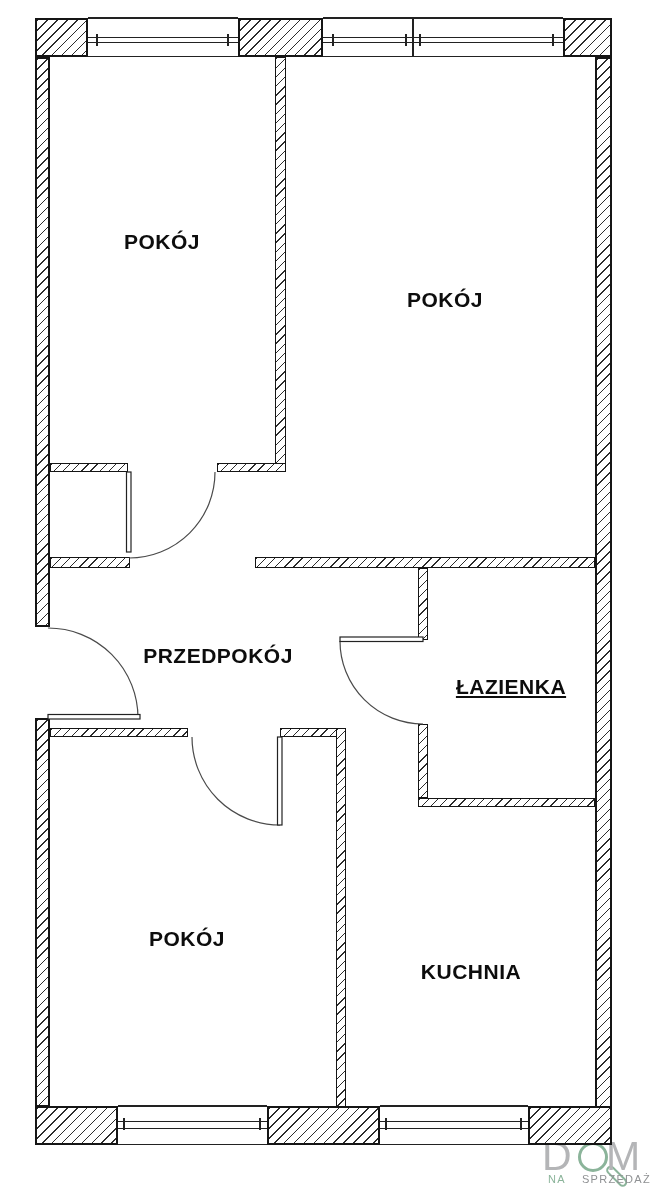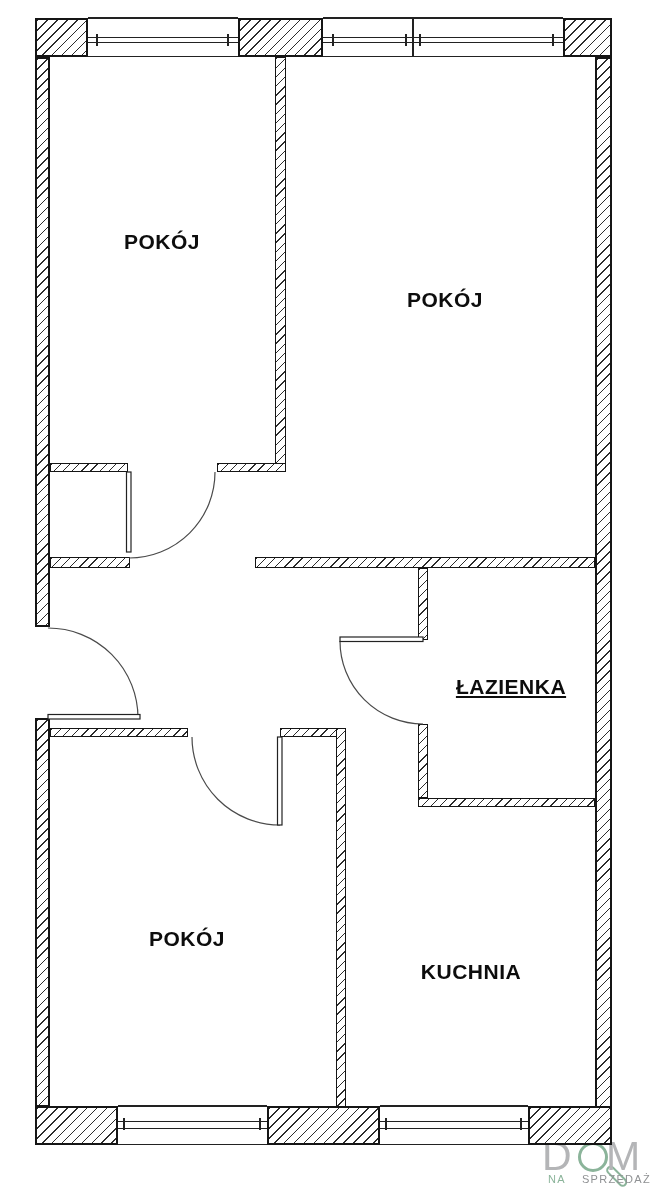--- a/index.html
+++ b/index.html
@@ -110,17 +110,18 @@
 
     <path d="M340,641 A83,83 0 0 0 423,724" fill="none" stroke="#4a4a4a" stroke-width="1.2"></path>
     <rect x="340" y="637" width="83" height="4.5" fill="#fff" stroke="#222" stroke-width="1.2"></rect>
 
     <path d="M192,737 A88,88 0 0 0 280,825" fill="none" stroke="#4a4a4a" stroke-width="1.2"></path>
     <rect x="277.5" y="737" width="4.5" height="88" fill="#fff" stroke="#222" stroke-width="1.2"></rect>
   </svg>
 
   <div class="room-label" style="left:162px;top:242px;">POKÓJ</div>
   <div class="room-label" style="left:445px;top:300px;">POKÓJ</div>
+  <div class="room-label" style="left:218px;top:656px;">PRZEDPOKÓJ</div>
   <div class="room-label" style="left:511px;top:687px;text-decoration:underline;">ŁAZIENKA</div>
   <div class="room-label" style="left:187px;top:939px;">POKÓJ</div>
   <div class="room-label" style="left:471px;top:972px;">KUCHNIA</div>
 
 </div>
 
 </body></html>

